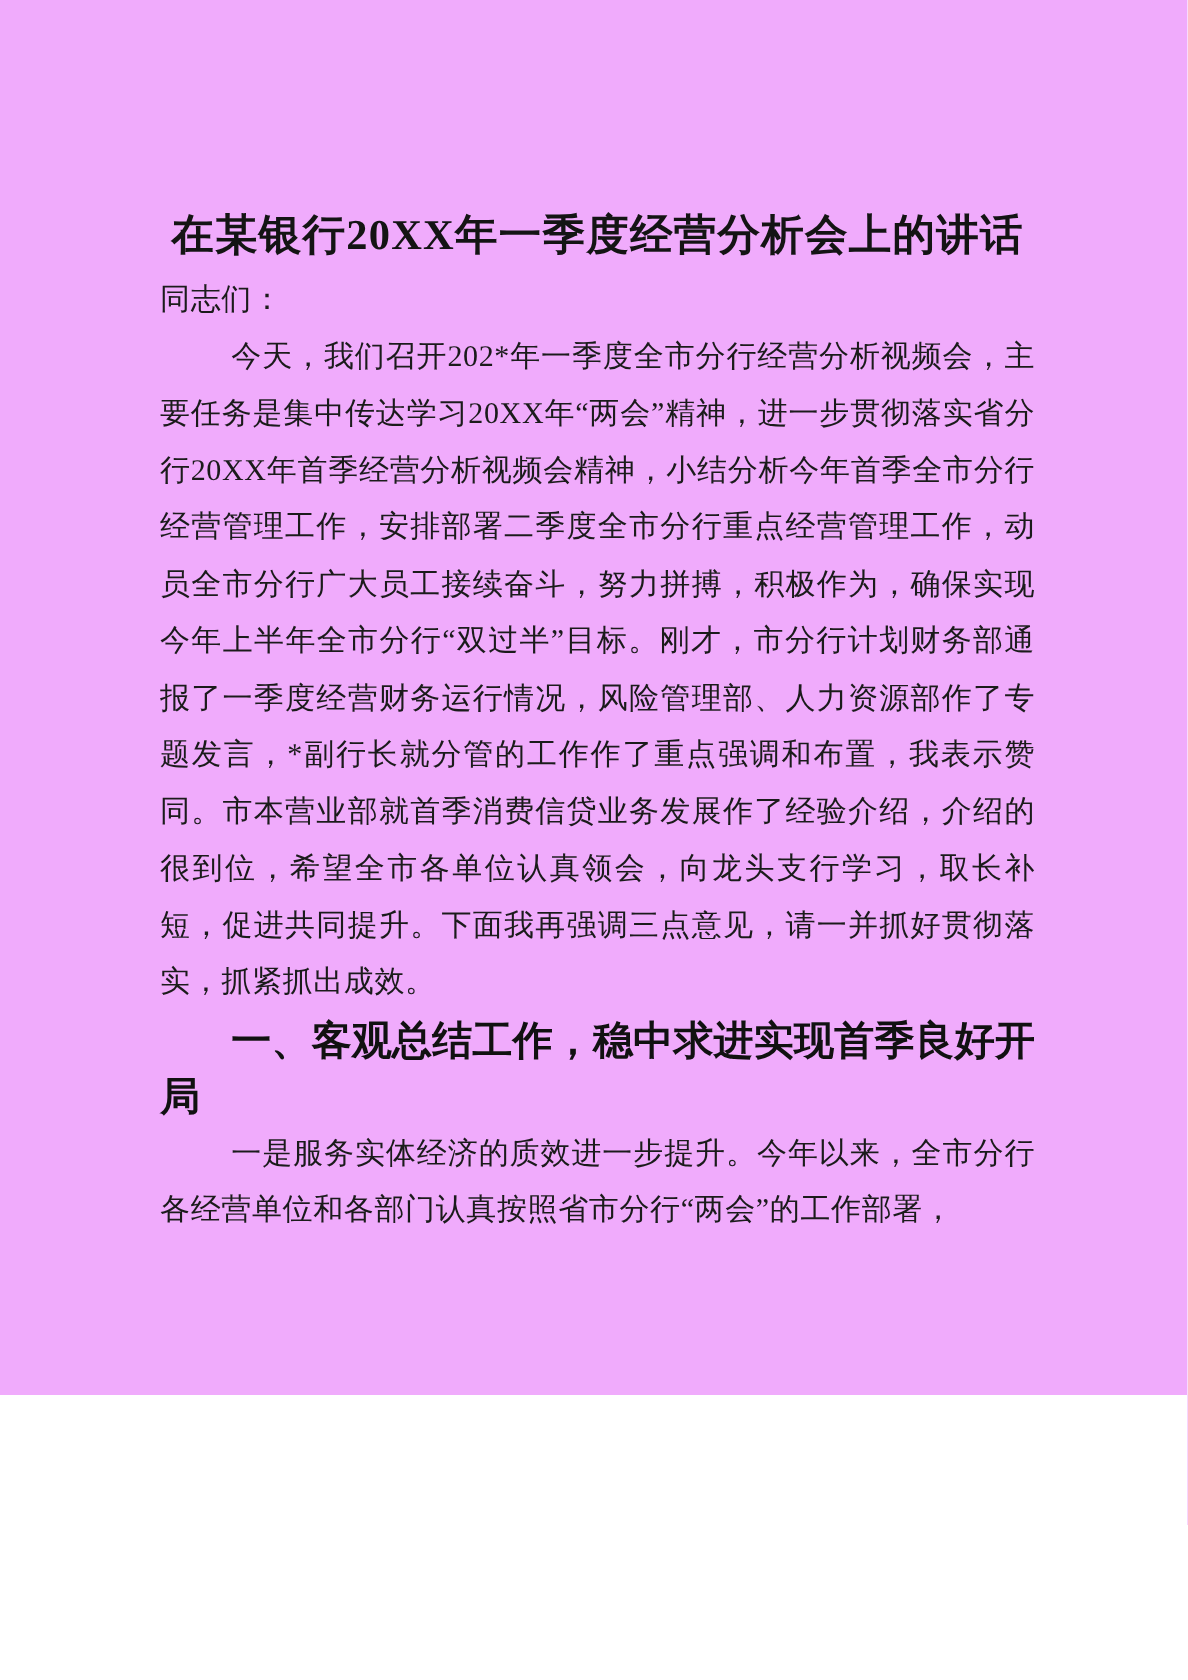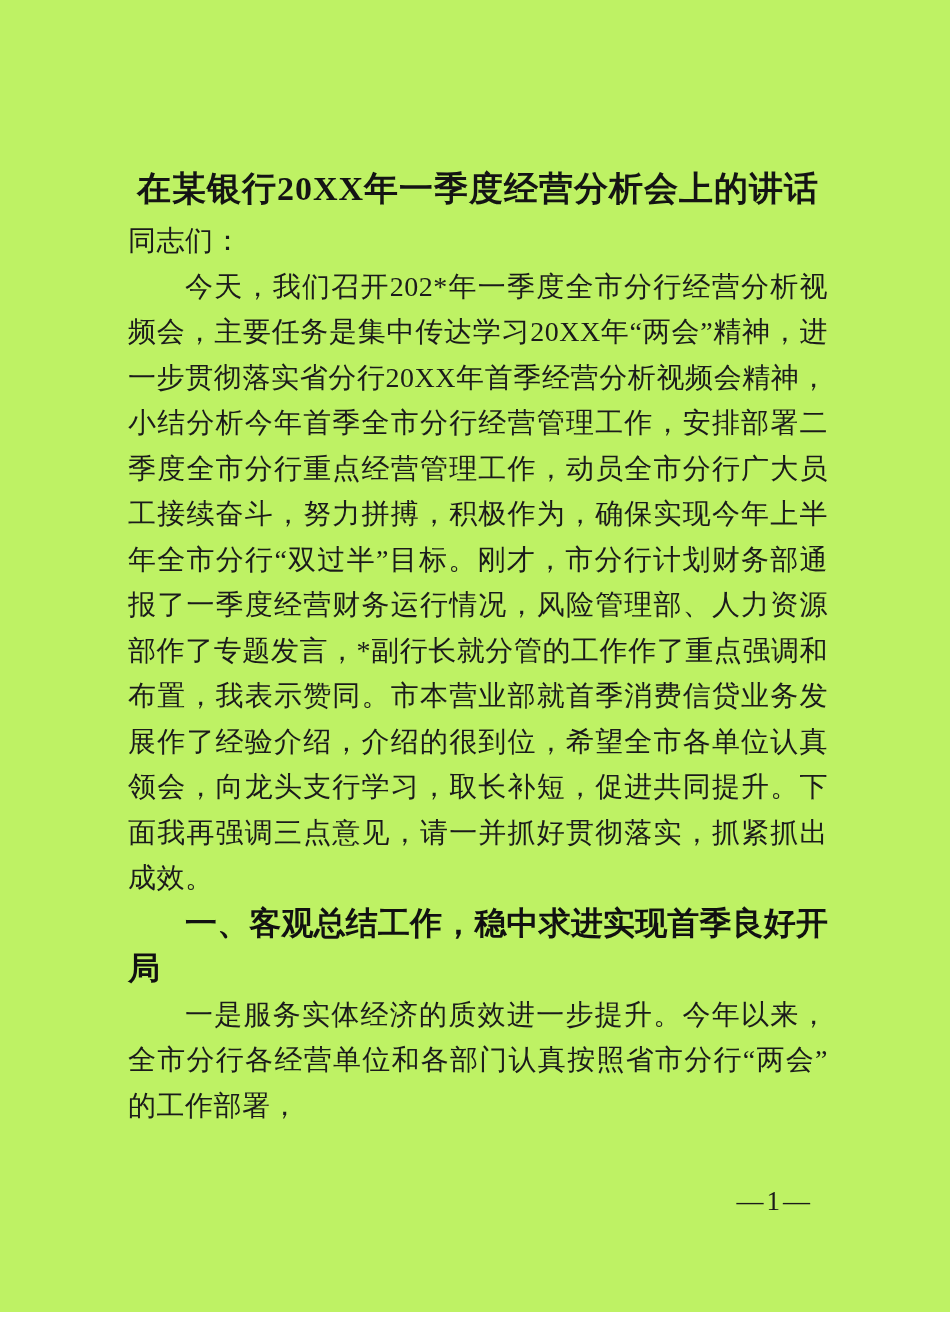--- a/index.html
+++ b/index.html
@@ -3,22 +3,22 @@
 <meta charset="utf-8">
 <style>
   html, body {
     margin: 0;
     padding: 0;
     background: #ffffff;
   }
   .page {
     position: relative;
     width: 950px;
-    height: 1312px;
-    background: #bef264;
+    height: 1116px;
+    background: #f0abfc;
     overflow: hidden;
     color: #1b1b1b;
     font-family: "Liberation Serif", "DejaVu Serif", serif;
   }
   .content {
     position: absolute;
     left: 128px;
     top: 166px;
     width: 700px;
   }
@@ -27,21 +27,21 @@
     font-weight: 600;
     line-height: 46px;
     text-align: center;
     white-space: nowrap;
     letter-spacing: 1px;
     width: 760px;
     margin: 0 0 6px -30px;
     color: #141414;
   }
   .body-text {
-    font-size: 28px;
+    font-size: 24px;
     line-height: 45.5px;
     text-align: justify;
     text-justify: inter-character;
     letter-spacing: 0.5px;
     color: #1b1b1b;
   }
   .salutation {
     text-indent: 0;
   }
   .para {

